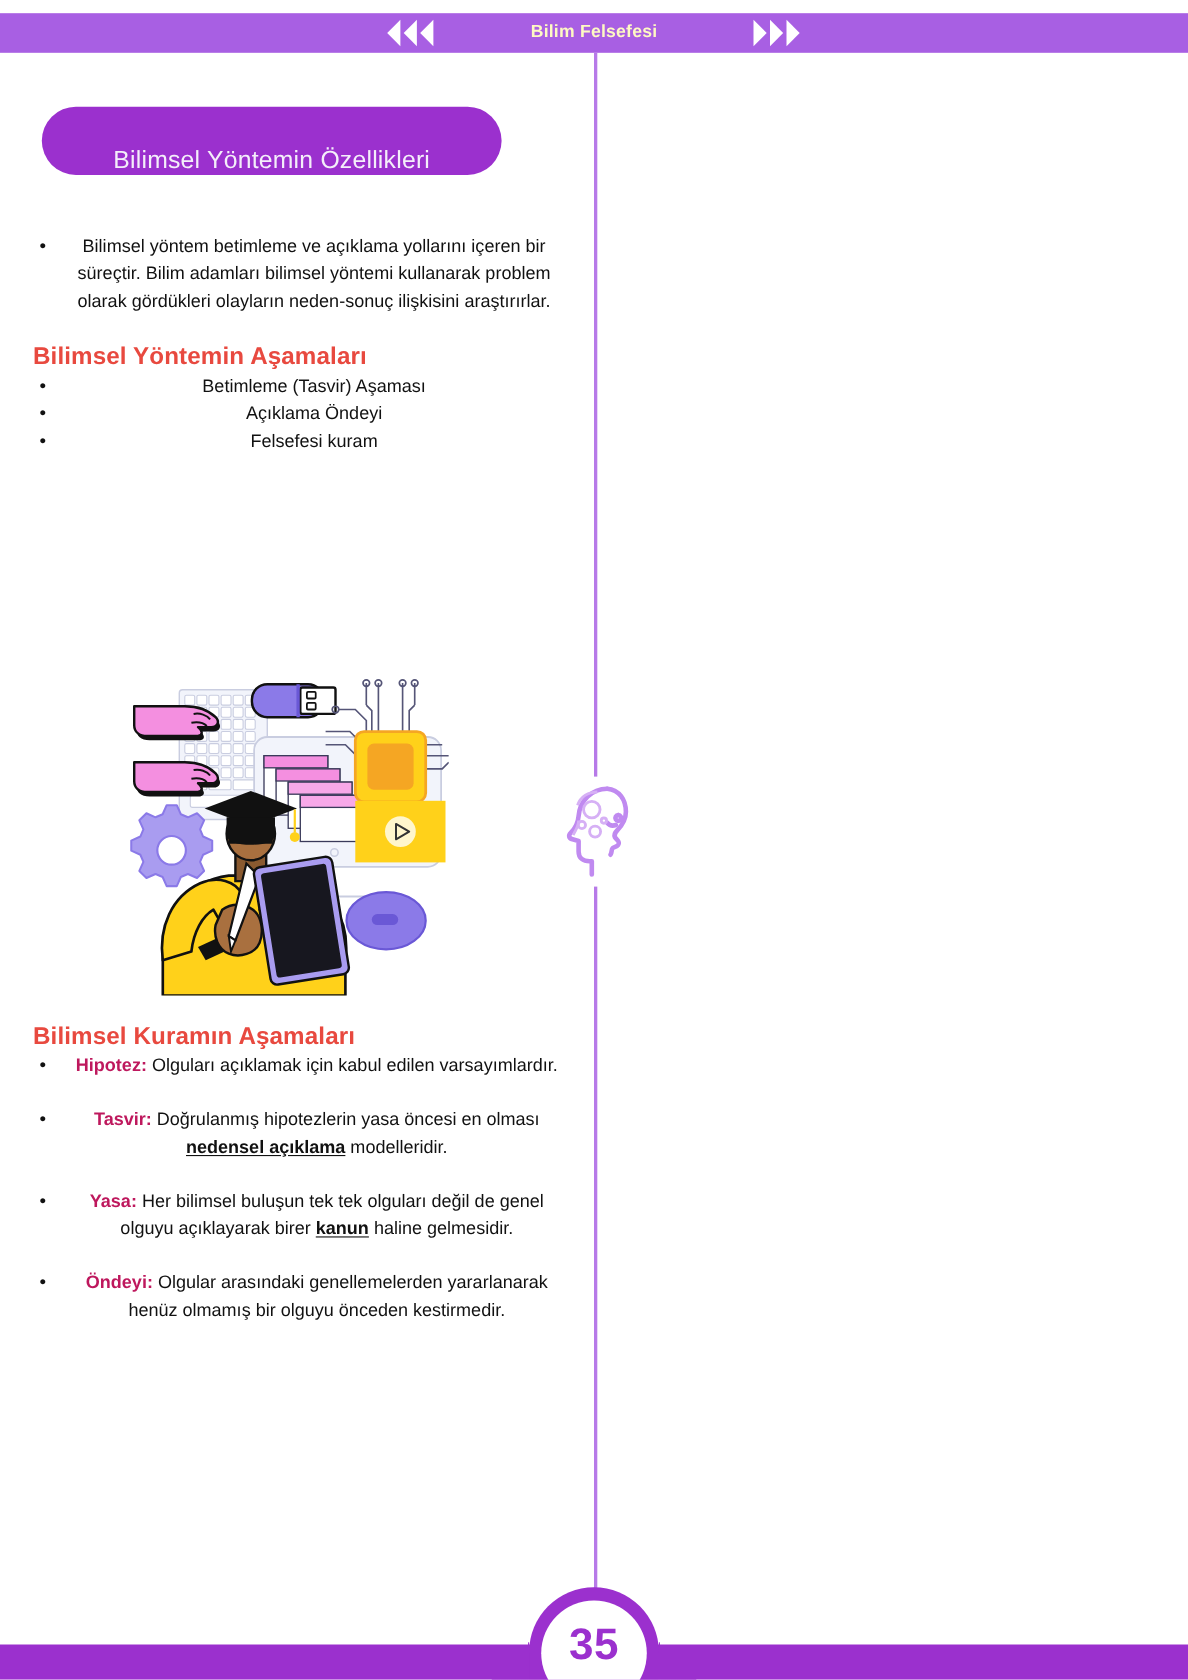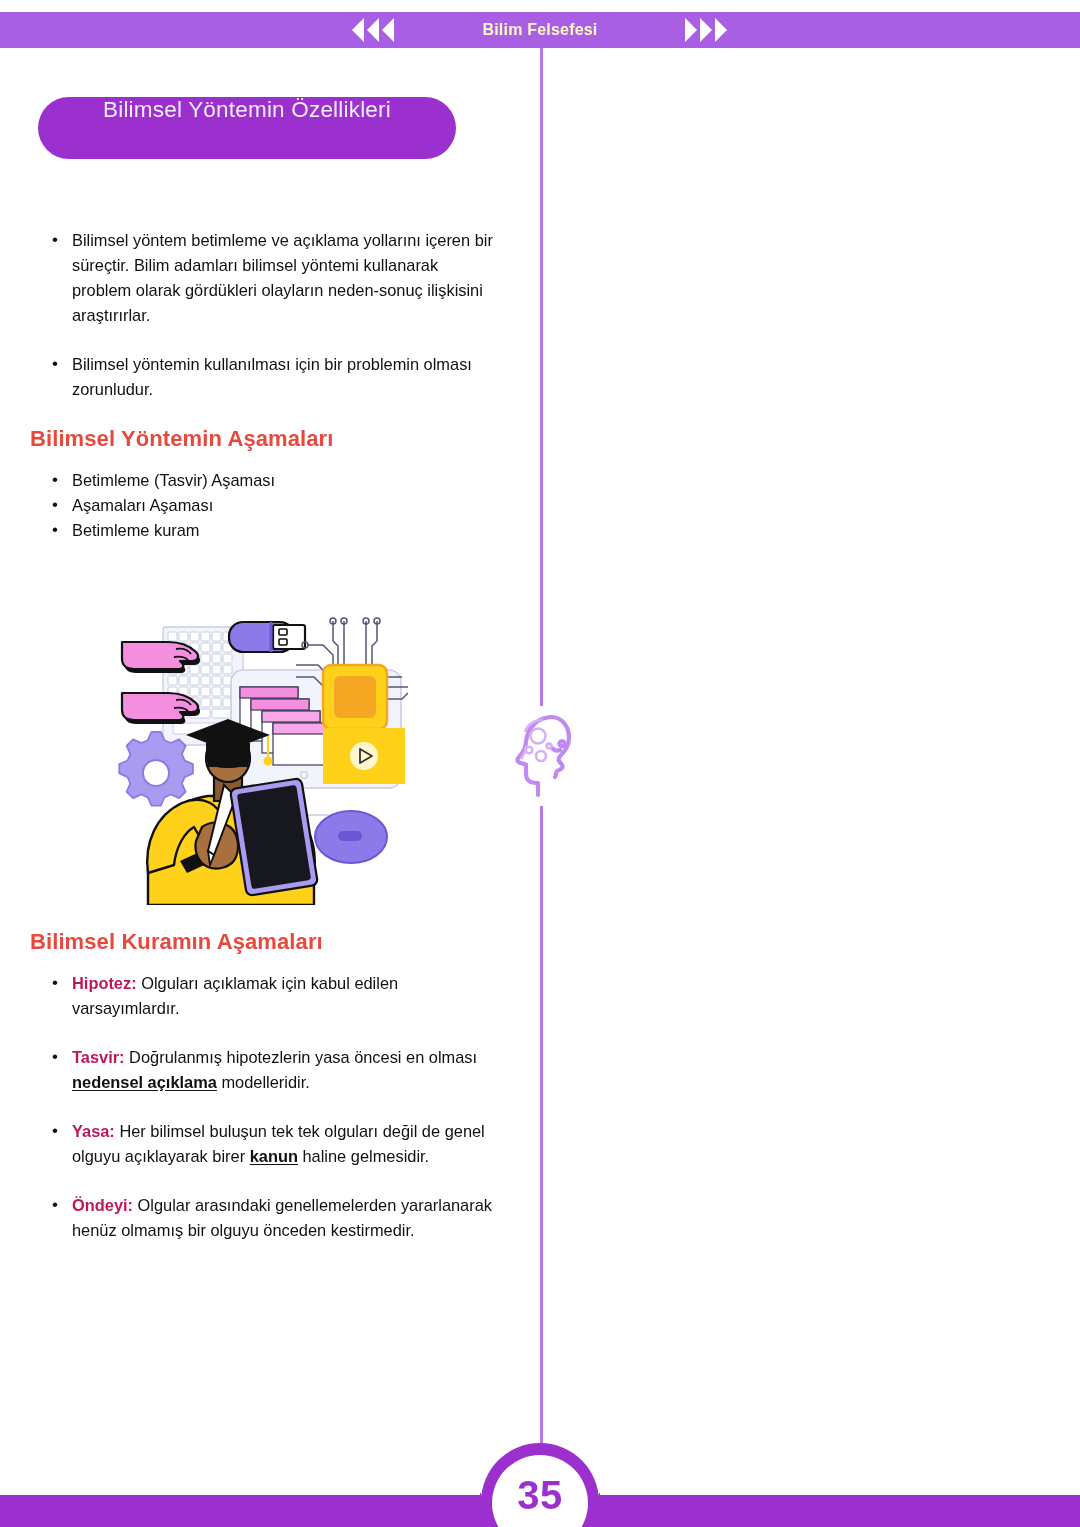--- a/index.html
+++ b/index.html
@@ -88,42 +88,43 @@
   
   #title-pill {
     position: absolute;
     left: 38px;
     top: 97px;
     width: 418px;
     height: 62px;
     background: #9b30ce;
     border-radius: 31px;
     display: flex;
-    align-items: flex-start;
+    align-items: flex-end;
     justify-content: center;
   }
   #title-pill-text {
     color: #f4eefa;
     font-size: 22.5px;
     font-weight: normal;
     letter-spacing: 0.2px;
   }
 
   
   #content {
     position: absolute;
     left: 30px;
     top: 212px;
     width: 485px;
   }
 
   ul.blist {
     list-style: none;
-    margin: 16px;
+    margin: 0;
     padding: 0;
+    text-align: center;
   }
   ul.blist > li {
     position: relative;
     padding-left: 26px;
     font-size: 16.4px;
     line-height: 25px;
     margin-bottom: 24px;
     color: #111111;
   }
   ul.blist > li::before {
@@ -276,29 +277,28 @@
 </div>
 
 <div id="title-pill">
   <span id="title-pill-text">Bilimsel Yöntemin Özellikleri</span>
 </div>
 
 <div id="content">
 
   <ul class="blist">
     <li>Bilimsel yöntem  betimleme ve açıklama yollarını içeren bir süreçtir. Bilim adamları bilimsel yöntemi kullanarak problem olarak gördükleri olayların neden-sonuç ilişkisini araştırırlar.</li>
-    <li>Bilimsel yöntemin kullanılması için bir problemin olması zorunludur.</li>
   </ul>
 
   <div id="section-asamalari">
     <div class="sec-head">Bilimsel Yöntemin Aşamaları</div>
     <ul class="blist tight">
       <li>Betimleme (Tasvir) Aşaması</li>
-      <li>Aşamaları Aşaması</li>
-      <li>Betimleme kuram</li>
+      <li>Açıklama Öndeyi</li>
+      <li>Felsefesi kuram</li>
     </ul>
   </div>
 
 </div>
 
 <div id="illustration">
   <svg width="290" height="290" viewBox="0 0 290 290" xmlns="http://www.w3.org/2000/svg">
     <defs>
       <clipPath id="clipAll">
           <rect x="0" y="0" width="290" height="290"></rect>

